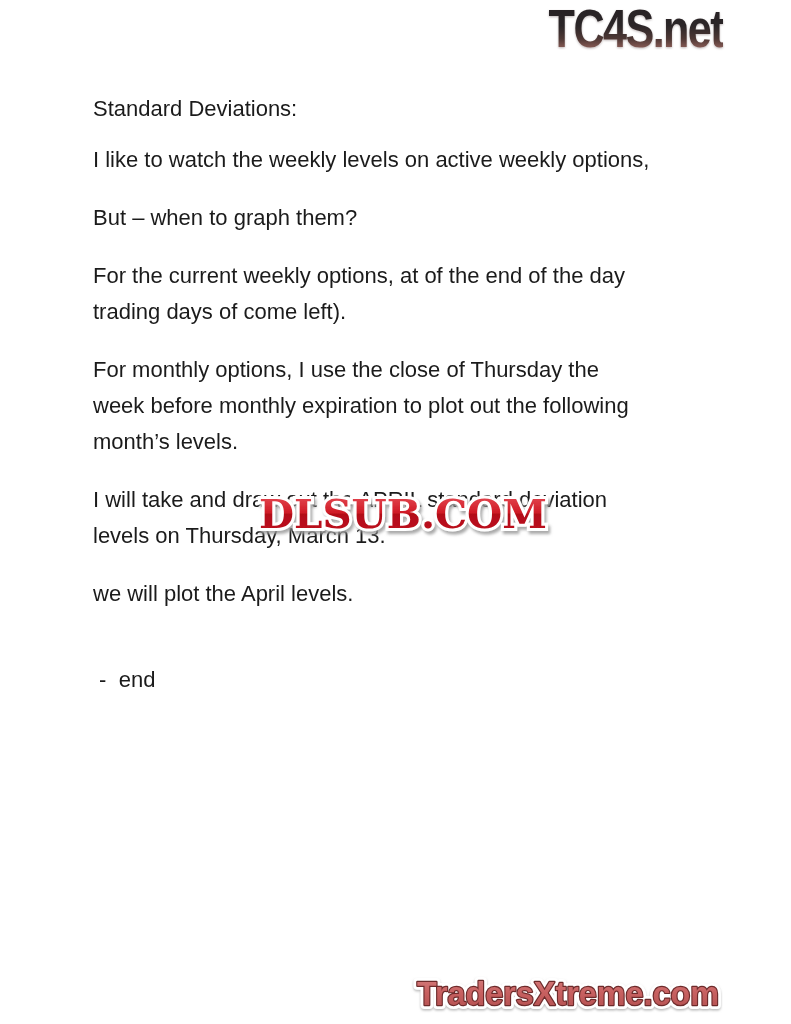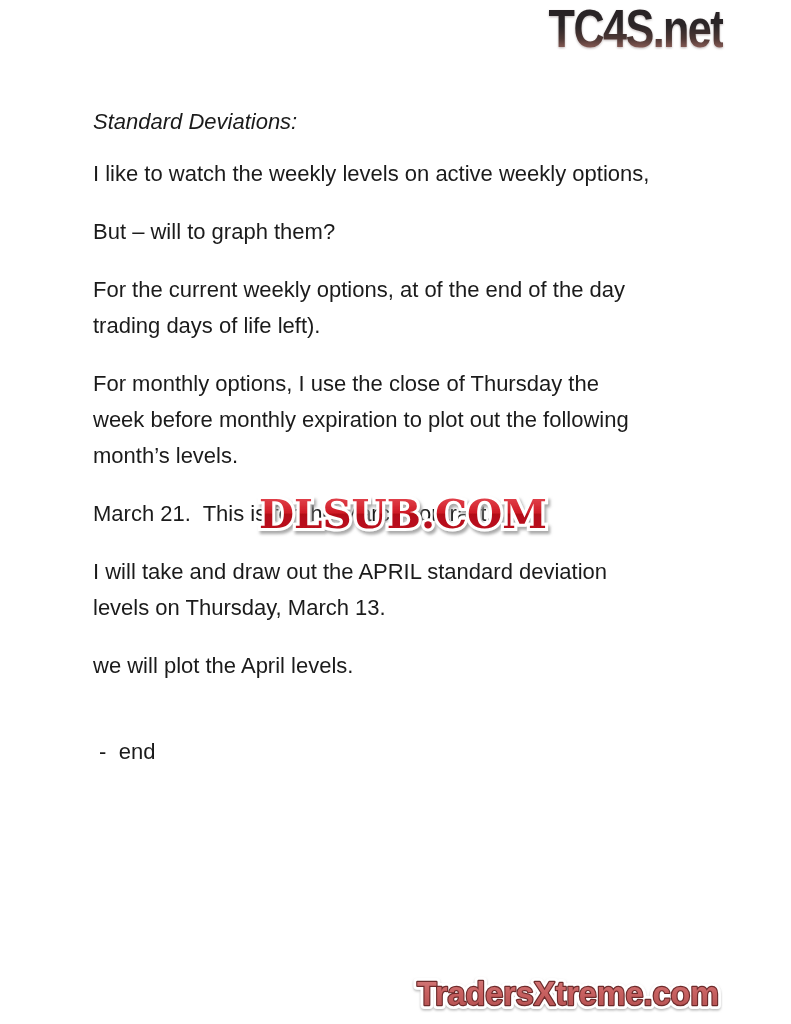--- a/index.html
+++ b/index.html
@@ -39,22 +39,21 @@
   .doc {
     position: absolute;
     left: 93px;
     top: 88px;
     width: 650px;
     color: #1b1b1b;
     font-size: 22px;
     line-height: 36px;
   }
   .para {
-    margin: 16px 0 15px 0;
-    font-style: italic;
+    margin: 3px 0 15px 0;
   }
   .line {
     white-space: pre;
   }
   .end-para {
     margin-top: 50px;
   }
 
   
   .watermark {
@@ -85,43 +84,42 @@
       <span class="line">Standard Deviations:</span>
     </p>
 
     <p class="para">
       </p>
       <div class="line">I like to watch the weekly levels on active weekly options,</div>
     <p></p>
 
     <p class="para">
       </p>
-      <div class="line">But – will to graph them?</div>
+      <div class="line">But – when to graph them?</div>
     <p></p>
 
     <p class="para">
       </p>
       <div class="line">For the current weekly options, at of the end of the day</div>
-      <div class="line">trading days of life left).</div>
+      <div class="line">trading days of come left).</div>
     <p></p>
 
     <p class="para">
       </p>
       <div class="line">For monthly options, I use the close of Thursday the</div>
       <div class="line">week before monthly expiration to plot out the following</div>
       <div class="line">month’s levels.</div>
     <p></p>
 
     <p class="para">
       </p>
     <p></p>
 
     <p class="para">
       </p>
-      <div class="line">March 21.  This is for the March contract.</div>
     <p></p>
 
     <p class="para">
       </p>
       <div class="line">I will take and draw out the APRIL standard deviation</div>
       <div class="line">levels on Thursday, March 13.</div>
     <p></p>
 
     <p class="para">
       </p>

